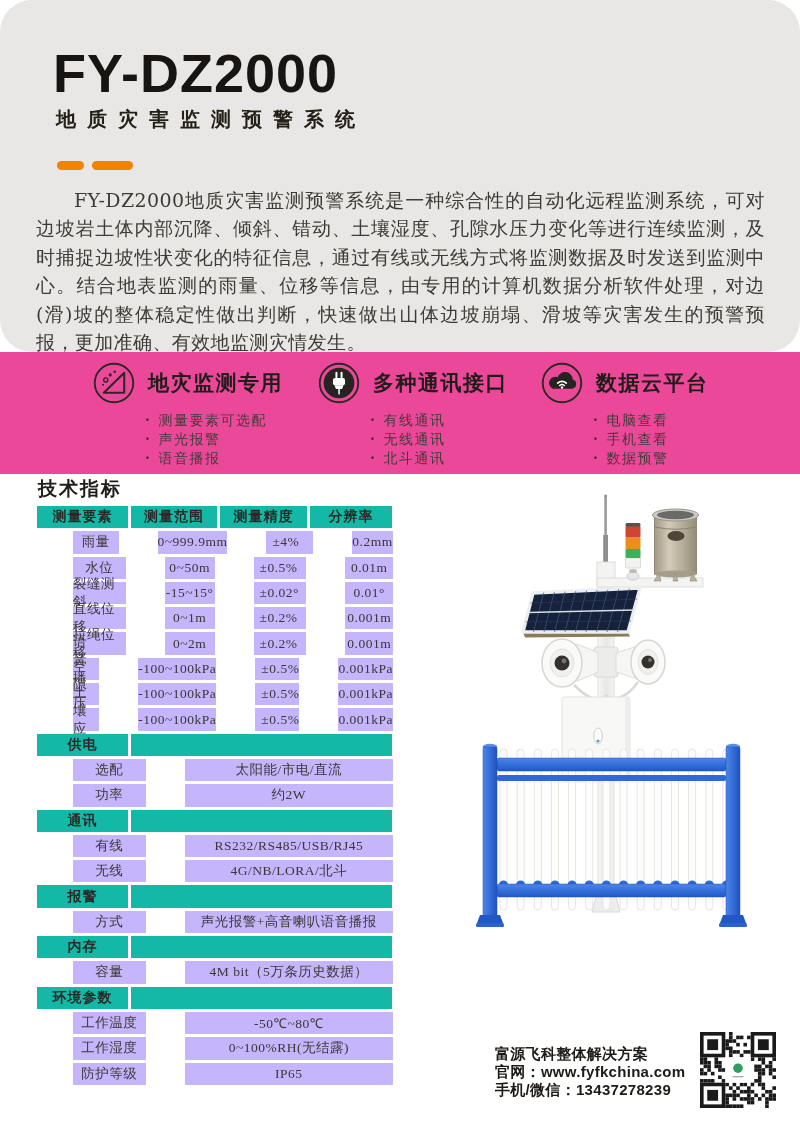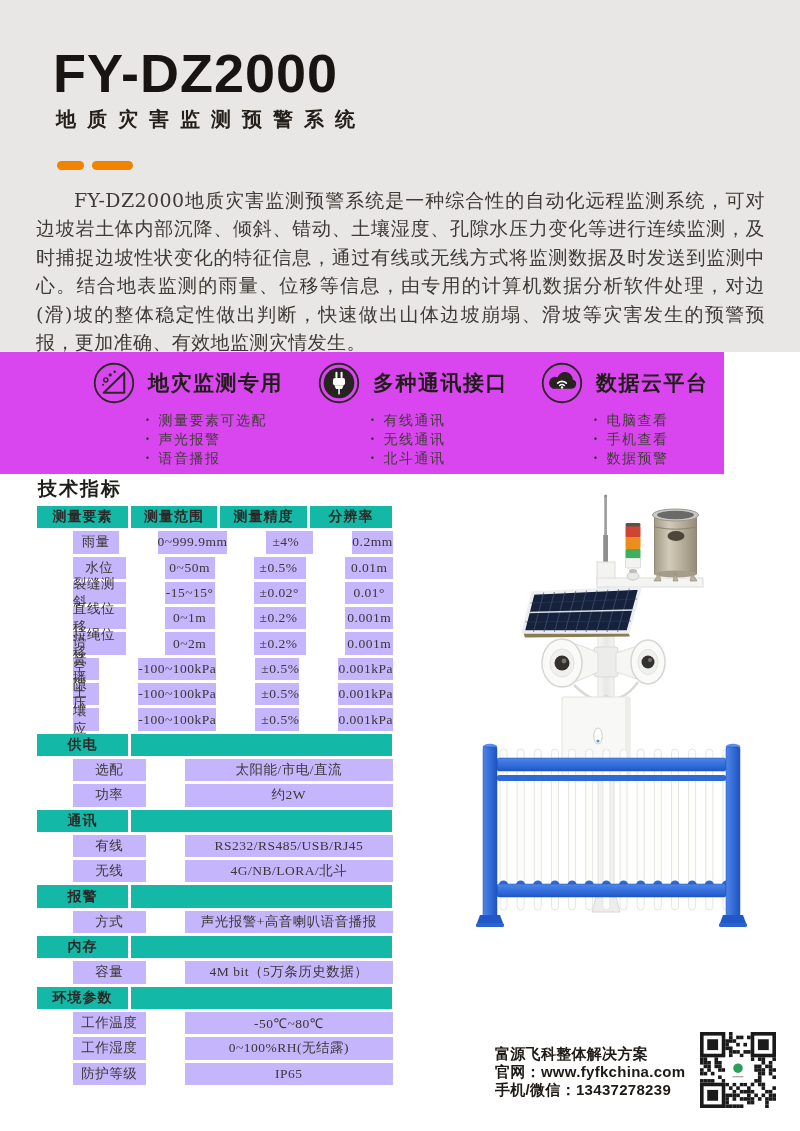--- a/index.html
+++ b/index.html
@@ -1,30 +1,30 @@
 <!DOCTYPE html>
 <html><head>
 <meta charset="utf-8">
 <style>
   html,body{margin:0;padding:0;background:#cfcfcf;}
   .page{position:relative;width:800px;height:1131px;margin:0 auto;background:#ffffff;overflow:hidden;
         font-family:"Liberation Sans","DejaVu Sans",sans-serif;}
   
-  .hero{position:absolute;left:0;top:0;width:800px;height:352px;background:#e8e7e5;}
+  .hero{position:absolute;left:0;top:0;width:800px;height:352px;background:#e8e7e5;border-radius:32px;}
   .title{position:absolute;left:53px;top:42px;font-size:54px;font-weight:bold;color:#171411;letter-spacing:1px;}
   .subtitle{position:absolute;left:56px;top:106px;font-size:20px;font-weight:600;color:#242019;
             letter-spacing:11px;font-family:"DejaVu Serif","Liberation Serif",serif;}
   .dash{position:absolute;top:161px;height:9px;border-radius:4.5px;}
   .dash1{left:57px;width:27px;}
   .dash2{left:92px;width:41px;}
   .intro{position:absolute;left:36px;top:186px;width:729px;font-size:19px;line-height:28.4px;
          color:#3e3a35;text-align:justify;text-indent:2em;letter-spacing:.4px;
          font-family:"DejaVu Serif","Liberation Serif",serif;}
   
-  .features{position:absolute;left:0;top:352px;width:724px;height:122px;background:#d946ef;}
+  .features{position:absolute;left:0;top:352px;width:800px;height:122px;background:#ec4899;}
   .feature{position:absolute;top:10px;}
   .feature.f0{left:93px}.feature.f1{left:318px}.feature.f2{left:541px}
   .feature-head{display:flex;align-items:center;gap:13px;}
   .feature-icon{width:42px;height:42px;flex:0 0 42px;}
   .feature-title{font-size:21px;font-weight:bold;color:#201d19;letter-spacing:1.5px;}
   .feature-items{margin:7px 0 0 52px;padding:0;list-style:none;}
   .feature-items li{font-size:14px;line-height:19px;color:#413d38;letter-spacing:1.5px;
                     font-family:"DejaVu Serif","Liberation Serif",serif;}
   .feature-items li::before{content:"·";font-weight:bold;margin-right:7px;color:#33302c;}
   

